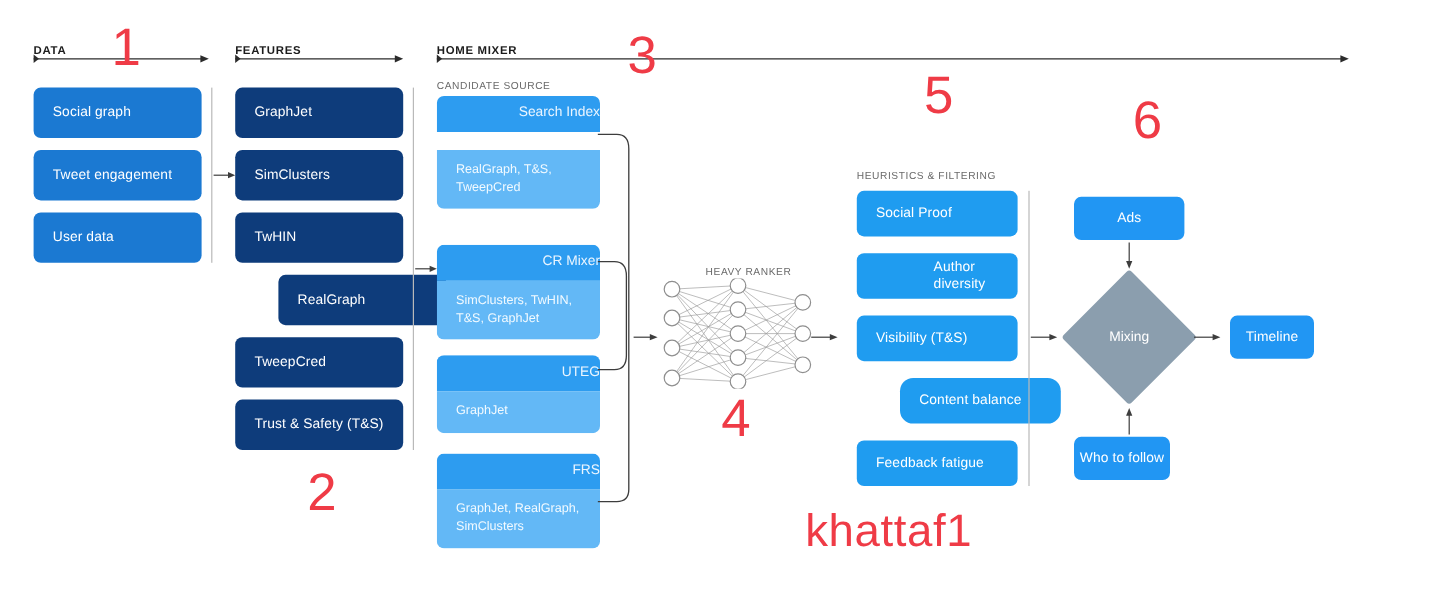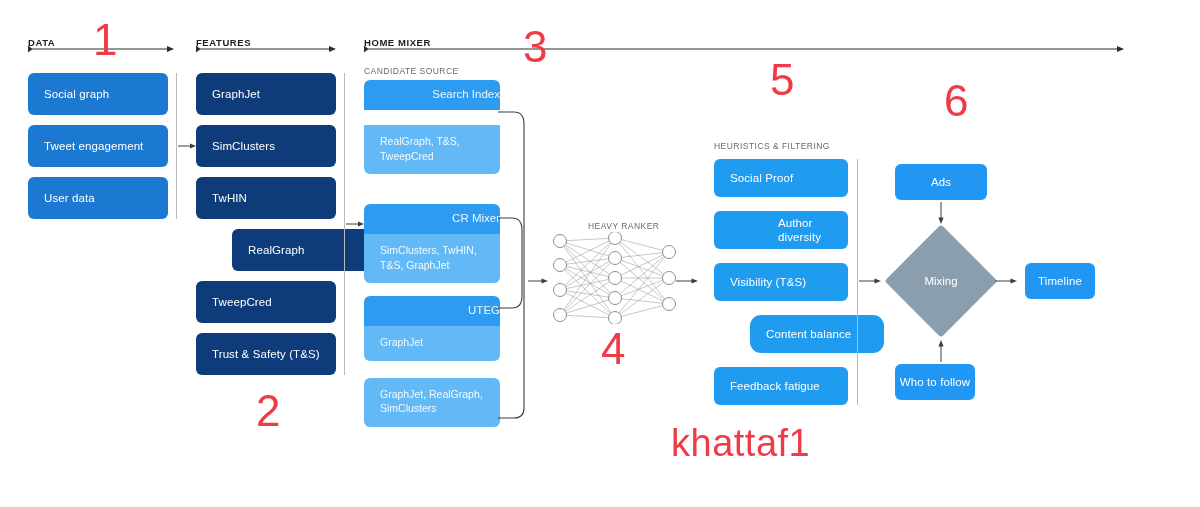--- a/index.html
+++ b/index.html
@@ -179,20 +179,21 @@
     <div class="cs-body" style="white-space:pre-line;">SimClusters, TwHIN,
 T&amp;S, GraphJet</div>
   </div>
 
   <div class="abs cs-card" style="left:364px;top:296px;width:136px;">
     <div class="cs-head">UTEG</div>
     <div class="cs-body" style="white-space:pre-line;">GraphJet</div>
   </div>
 
   <div class="abs cs-card" style="left:364px;top:378px;width:136px;">
+    <div class="cs-head">FRS</div>
     <div class="cs-body" style="white-space:pre-line;">GraphJet, RealGraph,
 SimClusters</div>
   </div>
 
   <div class="abs connector" style="left:498px;top:110px;width:34px;height:310px;">
     <svg width="34" height="310" viewBox="0 0 34 310">
       <path d="M0,2 H16 Q26,2 26,14 V298 Q26,308 16,308 H0"></path>
       <path d="M0,108 H14 Q24,108 24,120 V160"></path>
       <path d="M0,198 H14 Q24,198 24,186 V160"></path>
     </svg>

